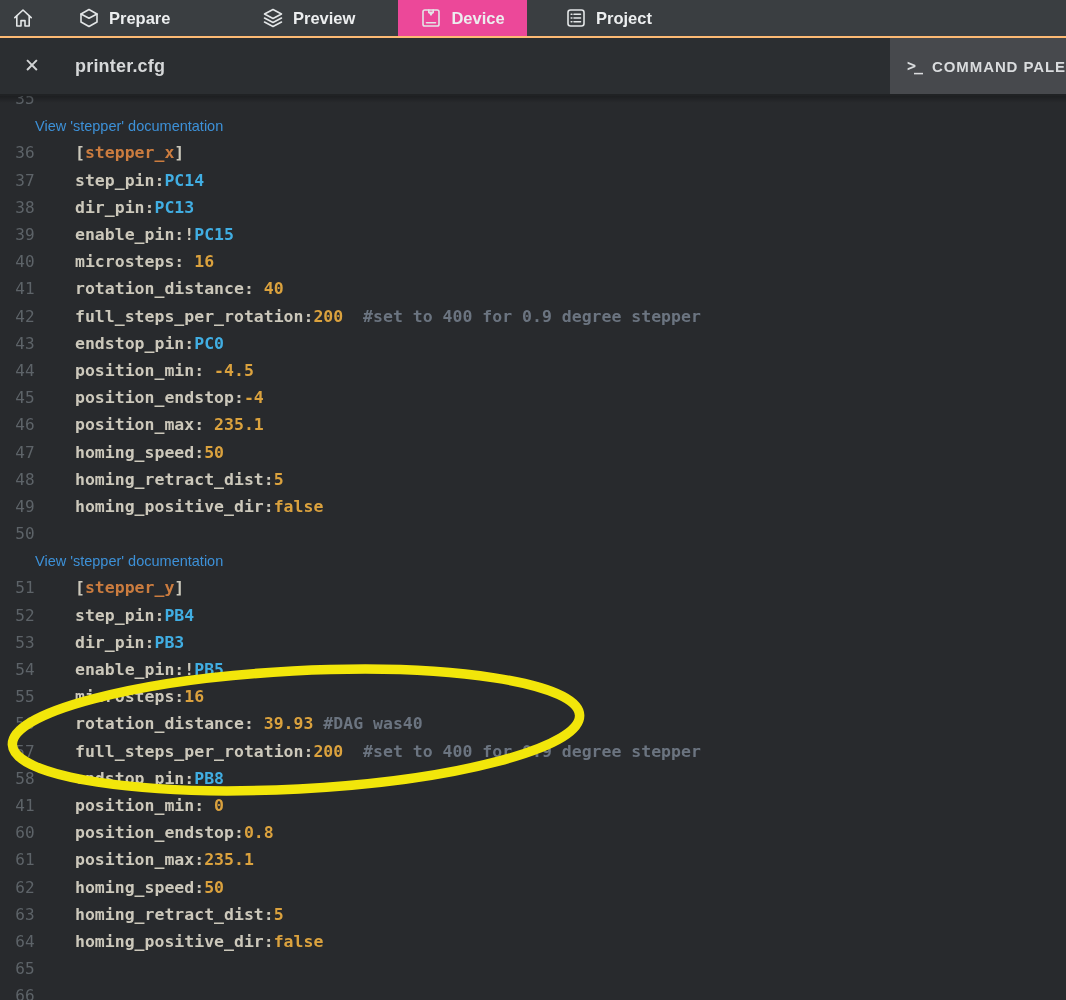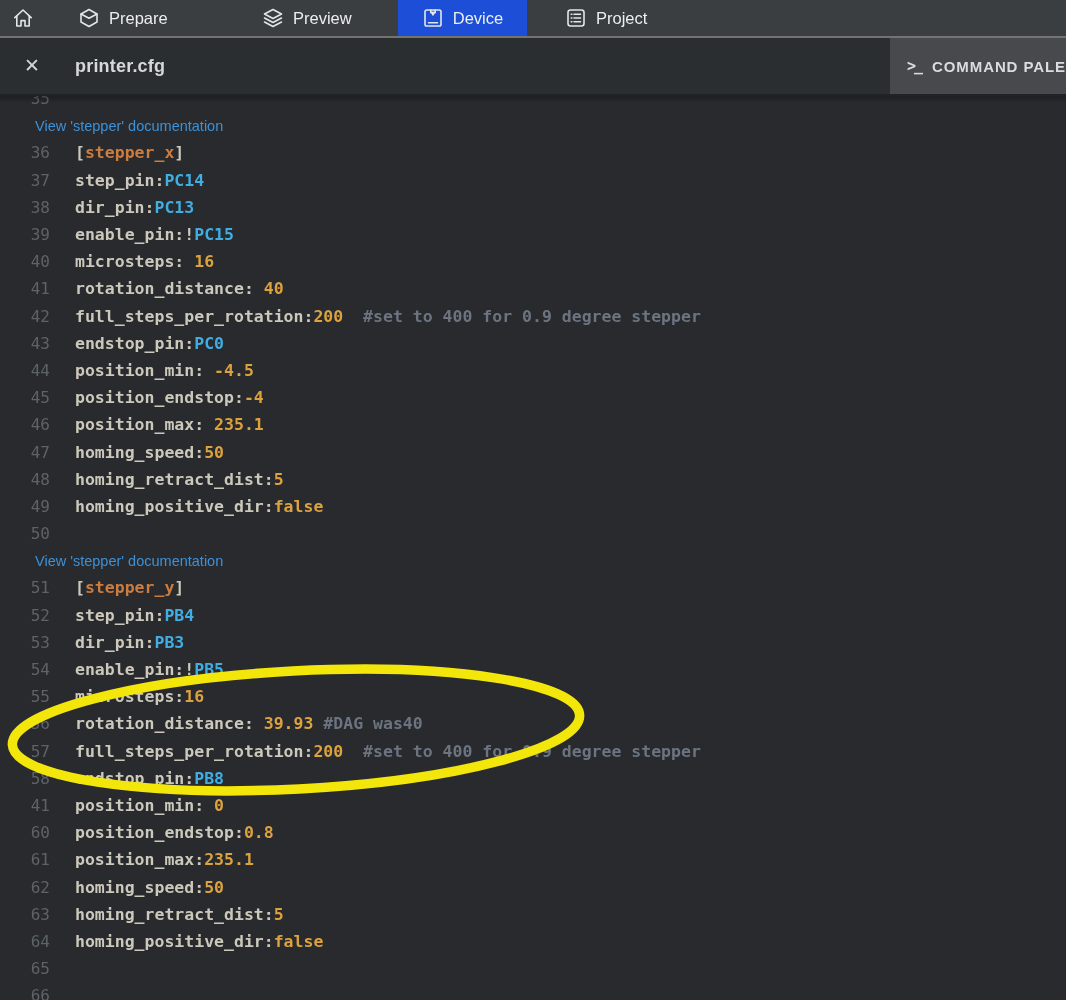--- a/index.html
+++ b/index.html
@@ -3,28 +3,28 @@
 <meta charset="utf-8">
 <style>
   html,body{margin:0;padding:0;}
   body{
     width:1066px;height:1000px;position:relative;overflow:hidden;
     background:#282a2d;font-family:"Liberation Sans",sans-serif;
     -webkit-font-smoothing:antialiased;
   }
   
   .navbar{position:absolute;top:0;left:0;width:1066px;height:36px;
-    background:#3a3e41;border-bottom:2px solid #737373;z-index:3;}
+    background:#3a3e41;border-bottom:2px solid #fdba74;z-index:3;font-weight:bold;}
   .nav-item{position:absolute;top:0;height:36px;display:flex;align-items:center;
     gap:9px;color:#eceeef;font-size:16.5px;cursor:pointer;}
   .nav-item svg{display:block;}
   .nav-home{left:12px;}
   .nav-prepare{left:78px;}
   .nav-preview{left:262px;}
-  .nav-device{left:398px;width:129px;justify-content:center;background:#1d4ed8;}
+  .nav-device{left:398px;width:129px;justify-content:center;background:#ec4899;}
   .nav-project{left:565px;}
   .icon-stroke{fill:none;stroke:#e3e6e7;stroke-width:1.6;stroke-linejoin:round;stroke-linecap:round;}
   
   .tabbar{position:absolute;top:38px;left:0;width:1066px;height:56px;
     background:#2b2e31;border-bottom:2px solid #202224;z-index:3;}
   .close-btn{position:absolute;left:21px;top:17px;width:22px;height:22px;
     color:#d2d4d5;font-size:19px;line-height:22px;text-align:center;cursor:pointer;}
   .doc-title{position:absolute;left:75px;top:0;height:56px;display:flex;align-items:center;
     color:#d6d8d9;font-size:18px;font-weight:bold;letter-spacing:.2px;}
   .cmdbtn{position:absolute;left:890px;top:0;height:56px;width:220px;background:#47494d;
@@ -34,21 +34,21 @@
   .term-icon{font-family:"DejaVu Sans Mono",monospace;font-weight:bold;font-size:15px;
     color:#dadcde;letter-spacing:-2px;}
   
   .code{position:absolute;top:96px;left:0;width:1066px;height:904px;overflow:hidden;
     background:#282a2d;}
   .code::before{content:"";position:absolute;top:0;left:0;right:0;height:7px;
     background:linear-gradient(to bottom,rgba(0,0,0,.28),rgba(0,0,0,0));z-index:2;pointer-events:none;}
   .rows{position:absolute;top:-11px;left:0;width:100%;}
   .row{display:flex;align-items:center;height:27.2px;
     font-family:"DejaVu Sans Mono",monospace;font-size:16.5px;font-weight:bold;white-space:pre;}
-  .ln{flex:none;width:50px;text-align:right;color:#5d6368;font-weight:normal;font-size:16px;}
+  .ln{flex:none;width:50px;text-align:center;color:#5d6368;font-weight:normal;font-size:16px;}
   .txt{margin-left:25px;}
   .tk-plain{color:#ccc8bb;}
   .tk-pin{color:#41aee3;}
   .tk-num{color:#dba23e;}
   .tk-sect{color:#cb7c3f;}
   .tk-comment{color:#6b7480;}
   .doclink{margin-left:35px;font-family:"Liberation Sans",sans-serif;font-size:14.5px;
     font-weight:normal;color:#3d91d8;cursor:pointer;}
   
   .overlay{position:absolute;top:0;left:0;width:1066px;height:1000px;z-index:6;pointer-events:none;}

